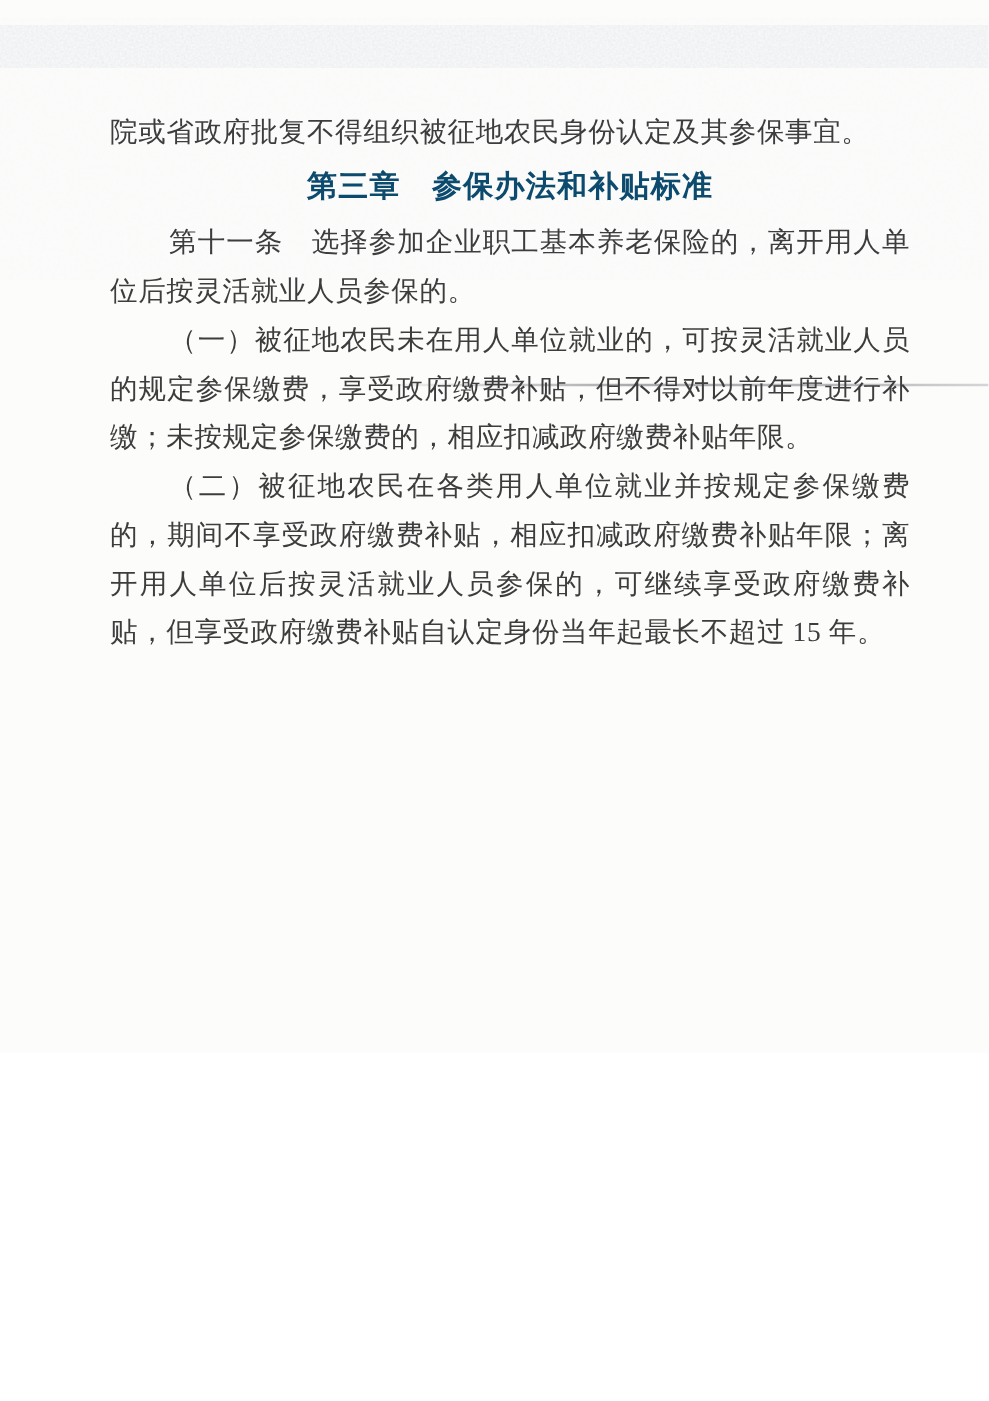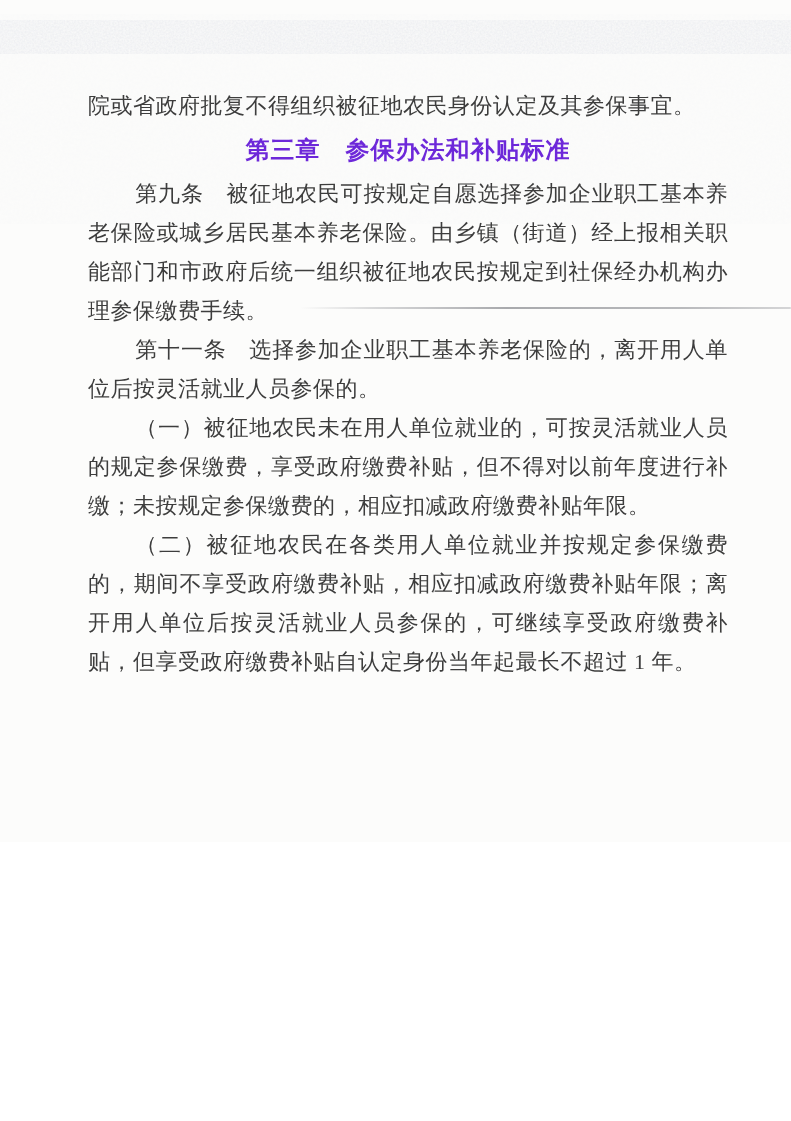--- a/index.html
+++ b/index.html
@@ -38,21 +38,21 @@
     text-align:justify;
     letter-spacing:0.5px;
   }
 
   .doc-text p { margin:0; text-indent:2.15em; }
   .doc-text p.cont { text-indent:0; }
 
   .chapter {
     font-size:24px;
     font-weight:bold;
-    color:#6d28d9;
+    color:#0c4a6e;
     text-align:center;
     text-indent:0;
     margin:5px 0 3px 0;
     line-height:41px;
     letter-spacing:1px;
     font-family:"Liberation Serif","DejaVu Serif",serif;
   }
 
   .page-number {
     position:absolute;
@@ -92,25 +92,24 @@
     </svg>
   </div>
 
   <div class="artifact-line"></div>
 
   <div class="doc-text">
     <p class="cont">院或省政府批复不得组织被征地农民身份认定及其参保事宜。</p>
 
     <h2 class="chapter">第三章　参保办法和补贴标准</h2>
 
-    <p>第九条　被征地农民可按规定自愿选择参加企业职工基本养老保险或城乡居民基本养老保险。由乡镇（街道）经上报相关职能部门和市政府后统一组织被征地农民按规定到社保经办机构办理参保缴费手续。</p>
 
 
     <p>第十一条　选择参加企业职工基本养老保险的，离开用人单位后按灵活就业人员参保的。</p>
 
     <p>（一）被征地农民未在用人单位就业的，可按灵活就业人员的规定参保缴费，享受政府缴费补贴，但不得对以前年度进行补缴；未按规定参保缴费的，相应扣减政府缴费补贴年限。</p>
 
-    <p>（二）被征地农民在各类用人单位就业并按规定参保缴费的，期间不享受政府缴费补贴，相应扣减政府缴费补贴年限；离开用人单位后按灵活就业人员参保的，可继续享受政府缴费补贴，但享受政府缴费补贴自认定身份当年起最长不超过 1 年。</p>
+    <p>（二）被征地农民在各类用人单位就业并按规定参保缴费的，期间不享受政府缴费补贴，相应扣减政府缴费补贴年限；离开用人单位后按灵活就业人员参保的，可继续享受政府缴费补贴，但享受政府缴费补贴自认定身份当年起最长不超过 15 年。</p>
   </div>
 
   <div class="page-number">— 4 —</div>
 
 </div>
 
 </body></html>

